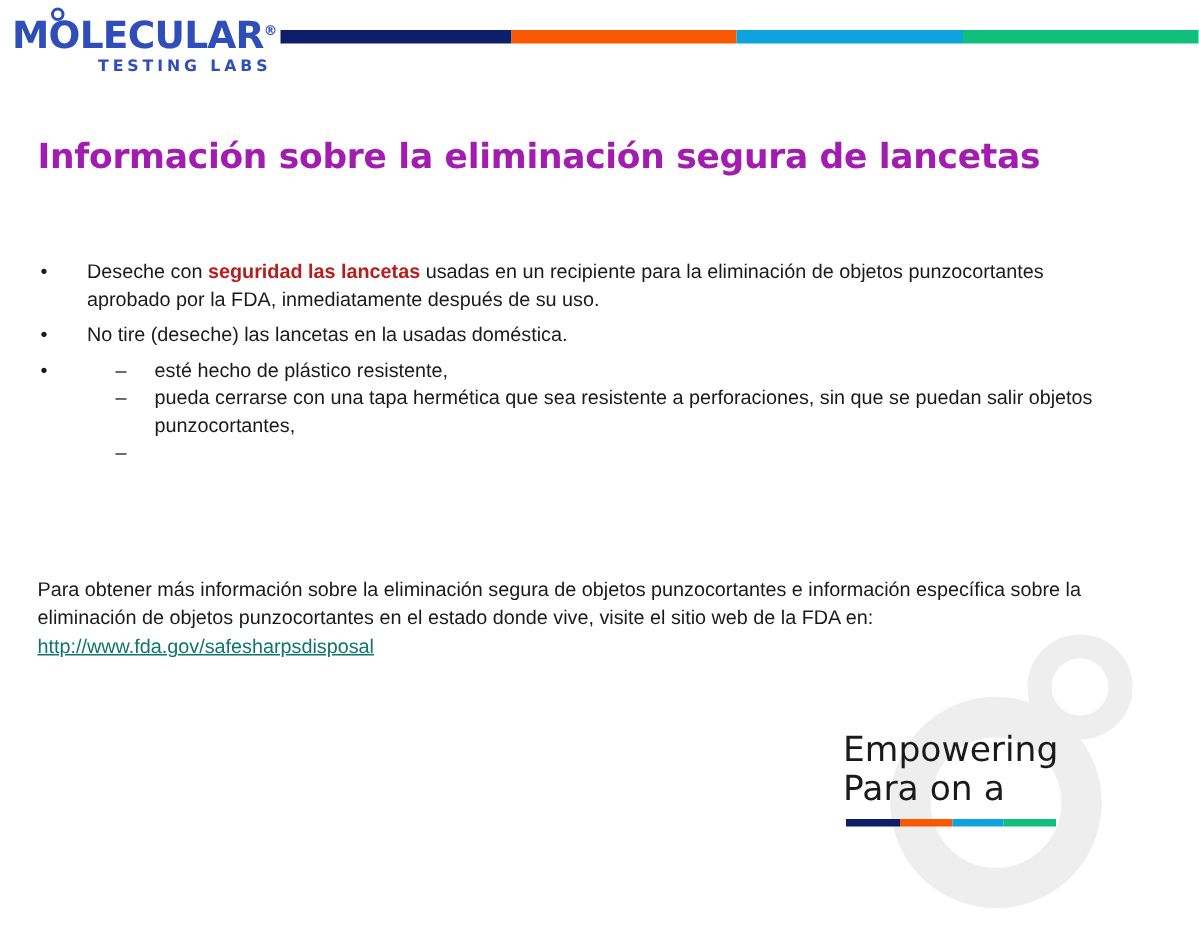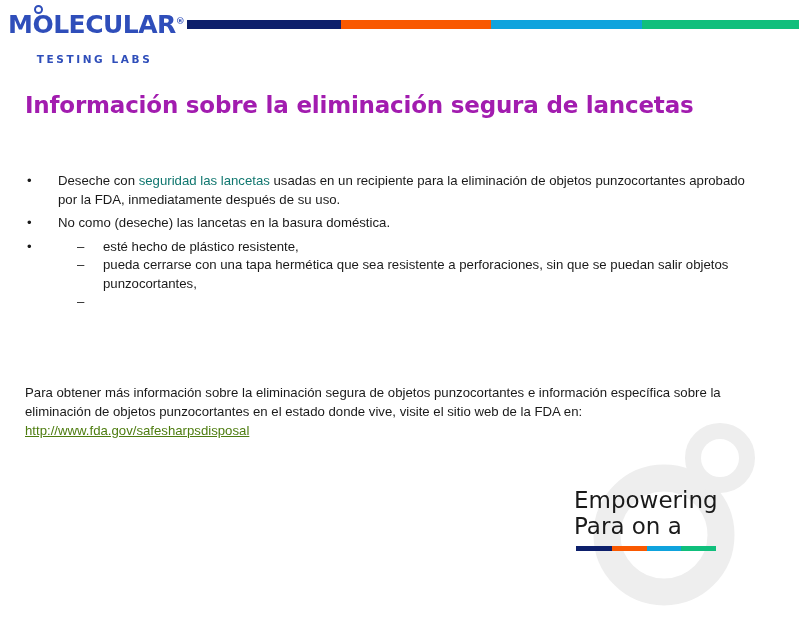--- a/index.html
+++ b/index.html
@@ -54,23 +54,23 @@
     border-radius: 50%;
     background: #ffffff;
     box-sizing: border-box;
   }
   #logo-sub {
     font-family: "DejaVu Sans", sans-serif;
     font-weight: bold;
     font-size: 10.5px;
     letter-spacing: 2.6px;
     color: #2f4eba;
-    text-align: center;
+    text-align: right;
     padding-right: 2px;
-    margin-top: 15px;
+    margin-top: 1px;
   }
 
   #header-bar {
     position: absolute;
     left: 187px;
     top: 20px;
     width: 612px;
     height: 9px;
     display: flex;
   }
@@ -135,41 +135,40 @@
     line-height: 18.5px;
   }
   .sub-row .marker {
     position: absolute;
     left: 77px;
     top: 0;
     font-size: 13.2px;
     line-height: 18.5px;
     color: #1a1a1a;
   }
-  .hl-red { color: #0f766e; }
+  .hl-red { color: #b91c1c; font-weight: bold; }
 
   #closing-para {
     position: absolute;
     left: 25px;
     top: 383px;
     width: 715px;
     font-size: 13.2px;
     line-height: 19px;
   }
   #fda-link {
-    color: #4d7c0f;
+    color: #0f766e;
   }
 
   
   #tagline {
     position: absolute;
     left: 562px;
     top: 487px;
     width: 210px;
-    margin-left: 12px;
   }
   .tag-line {
     font-family: "DejaVu Sans", sans-serif;
     font-size: 23px;
     line-height: 26px;
     color: #1a1a1a;
     white-space: nowrap;
   }
   .tag-blue {
     color: #2f4eba;
@@ -218,21 +217,21 @@
 
 <div id="content">
 
   <div class="bullet-row">
     <span class="marker">•</span>
     <span><span>Deseche con </span><span class="hl-red">seguridad las lancetas</span><span> usadas en un recipiente para la eliminación de objetos punzocortantes aprobado por la FDA, inmediatamente después de su uso.</span></span>
   </div>
 
   <div class="bullet-row">
     <span class="marker">•</span>
-    <span>No como (deseche) las lancetas en la basura doméstica.</span>
+    <span>No tire (deseche) las lancetas en la usadas doméstica.</span>
   </div>
 
   <div class="bullet-row">
     <span class="marker">•</span>
   </div>
 
   <div class="sub-row">
     <span class="marker">–</span>
     <span>esté hecho de plástico resistente,</span>
   </div>

